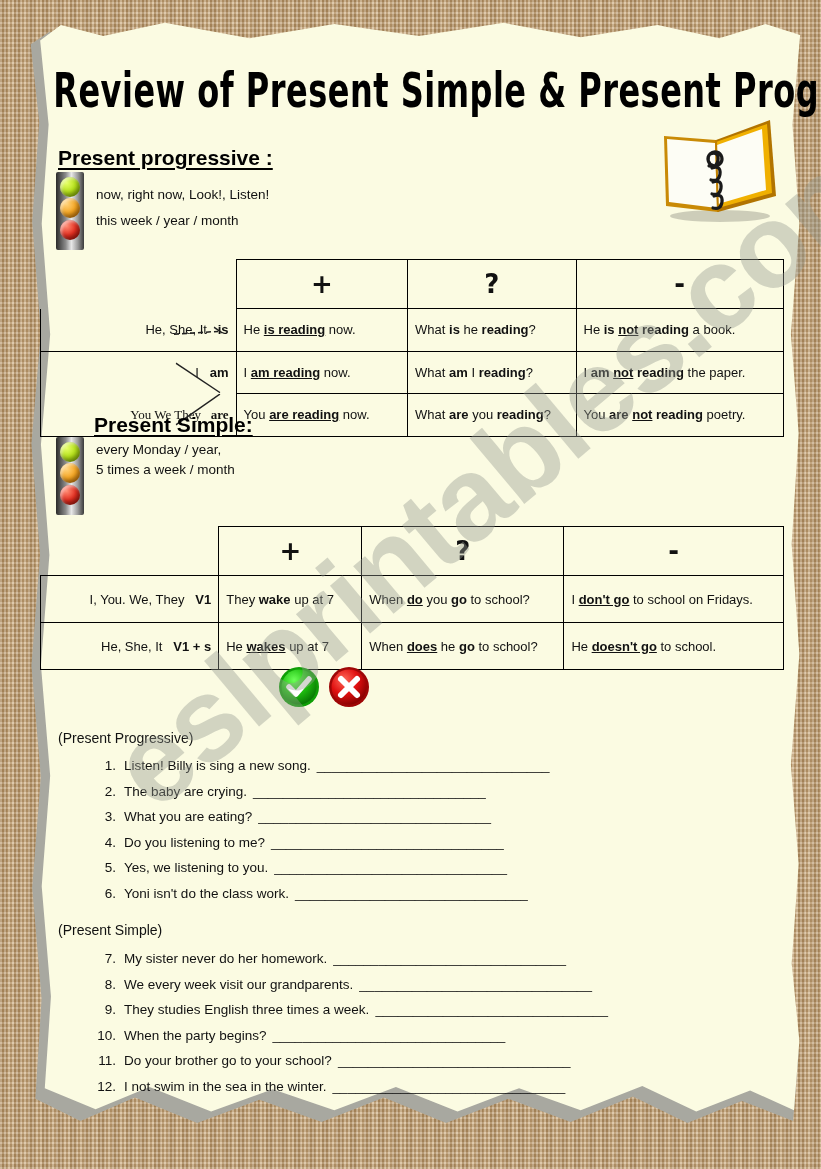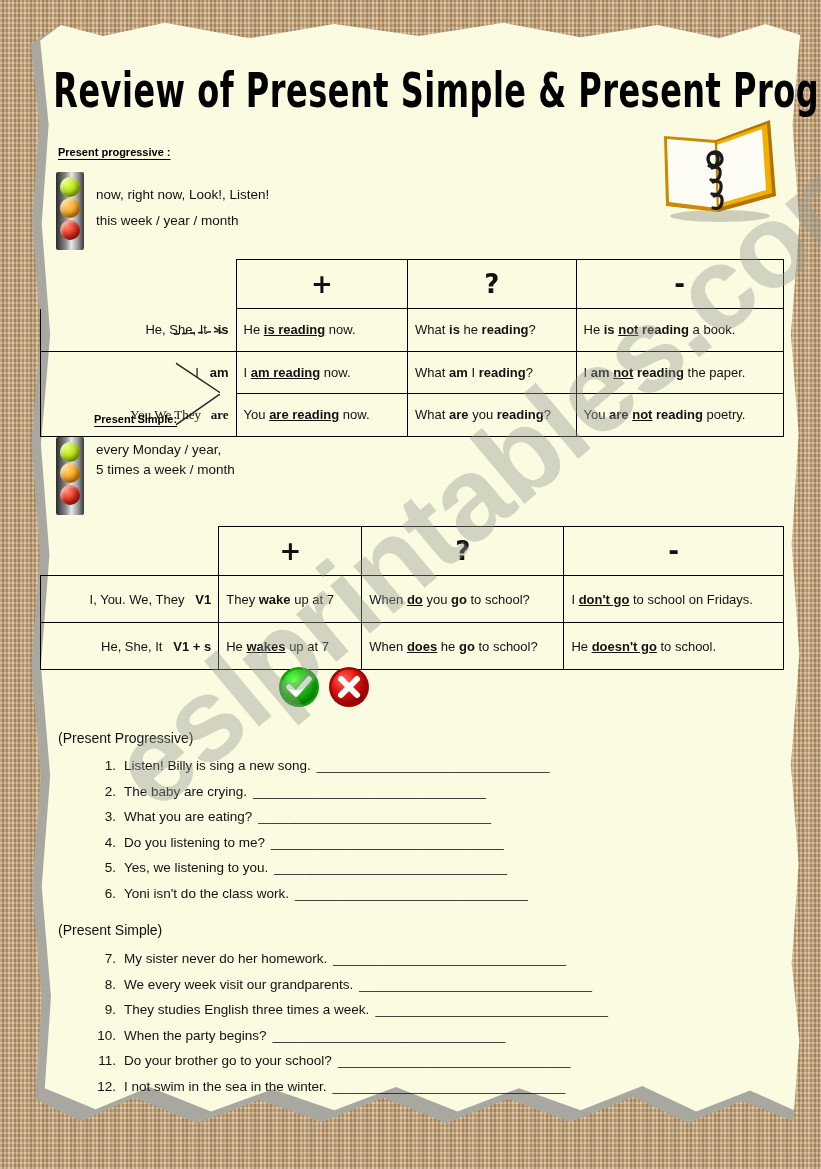--- a/index.html
+++ b/index.html
@@ -118,21 +118,21 @@
     transform: scaleY(1.45) scaleX(0.97);
     transform-origin: center top;
     white-space: nowrap;
   }
 
   
   .section-head {
     position: absolute;
     font-family: "Liberation Sans", sans-serif;
     font-weight: bold;
-    font-size: 11px;
+    font-size: 21px;
     color: #000;
     text-decoration: underline;
     text-underline-offset: 2.5px;
     white-space: nowrap;
   }
 
   
   .traffic-light {
     position: absolute;
     width: 28px;

